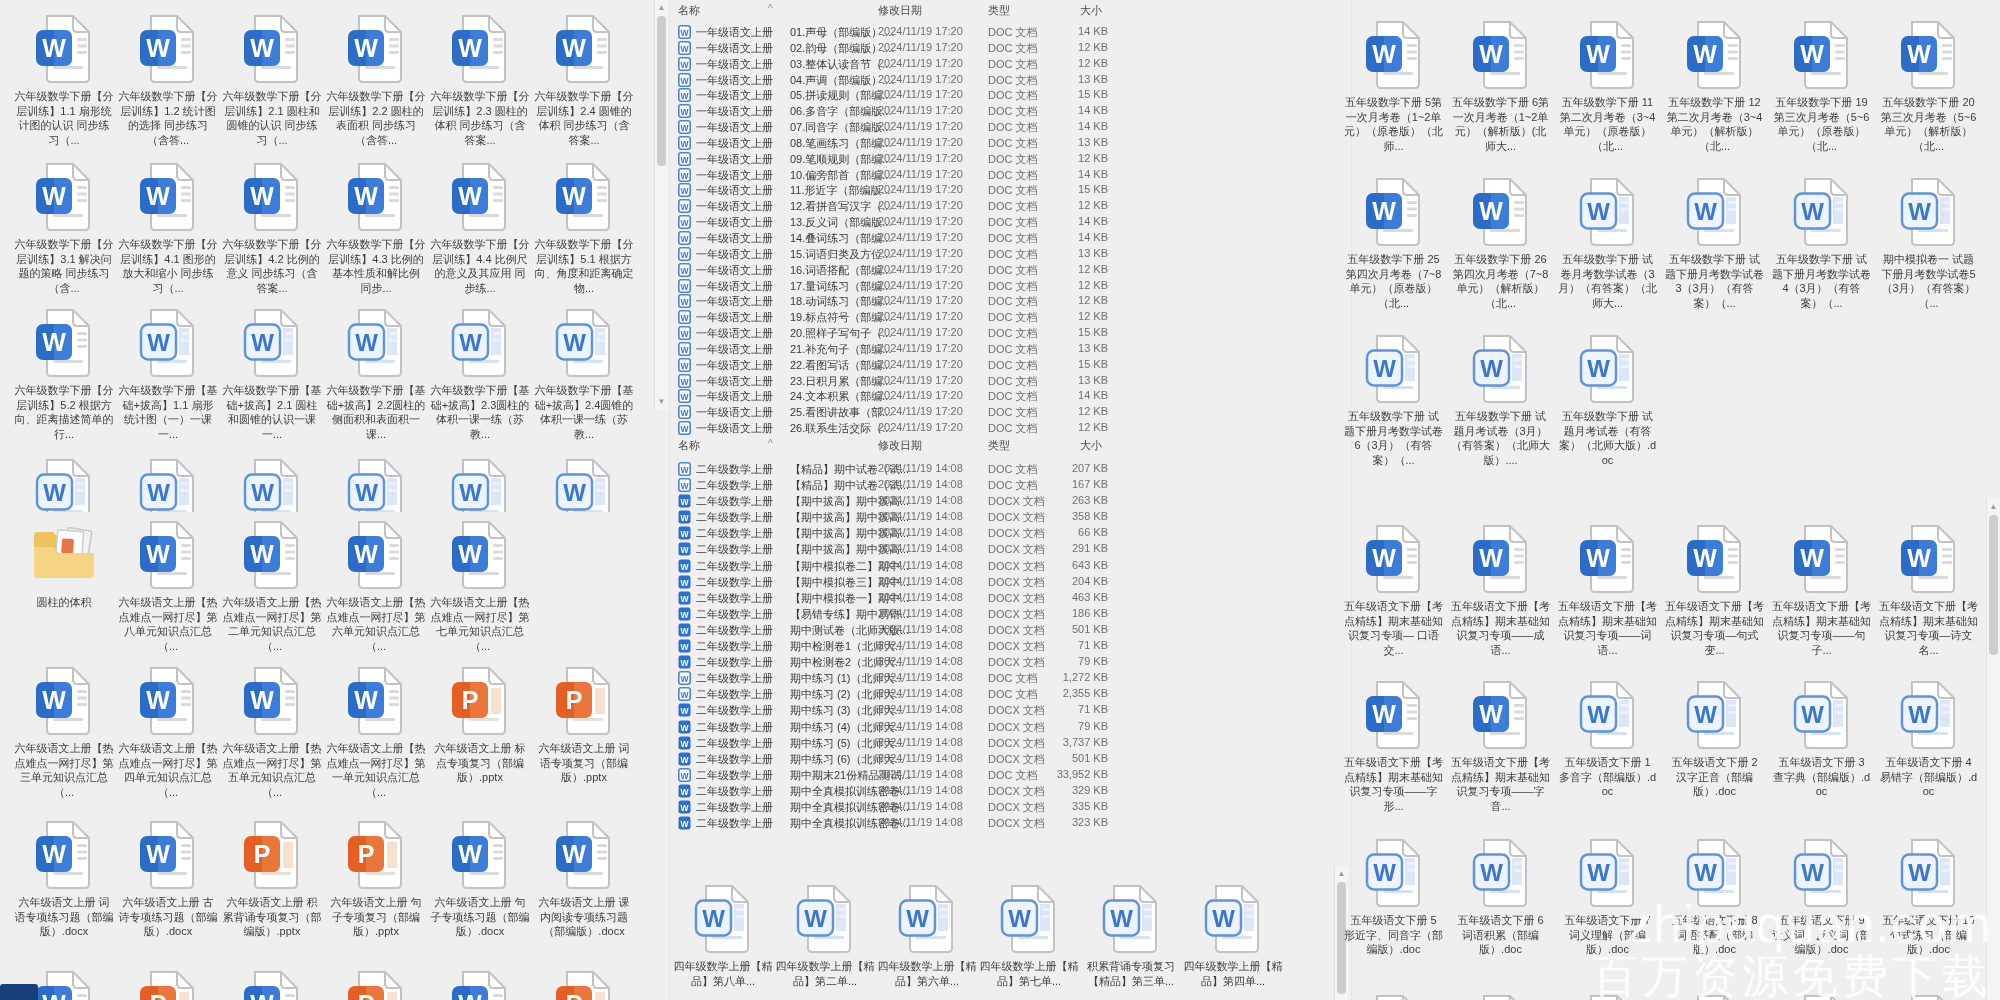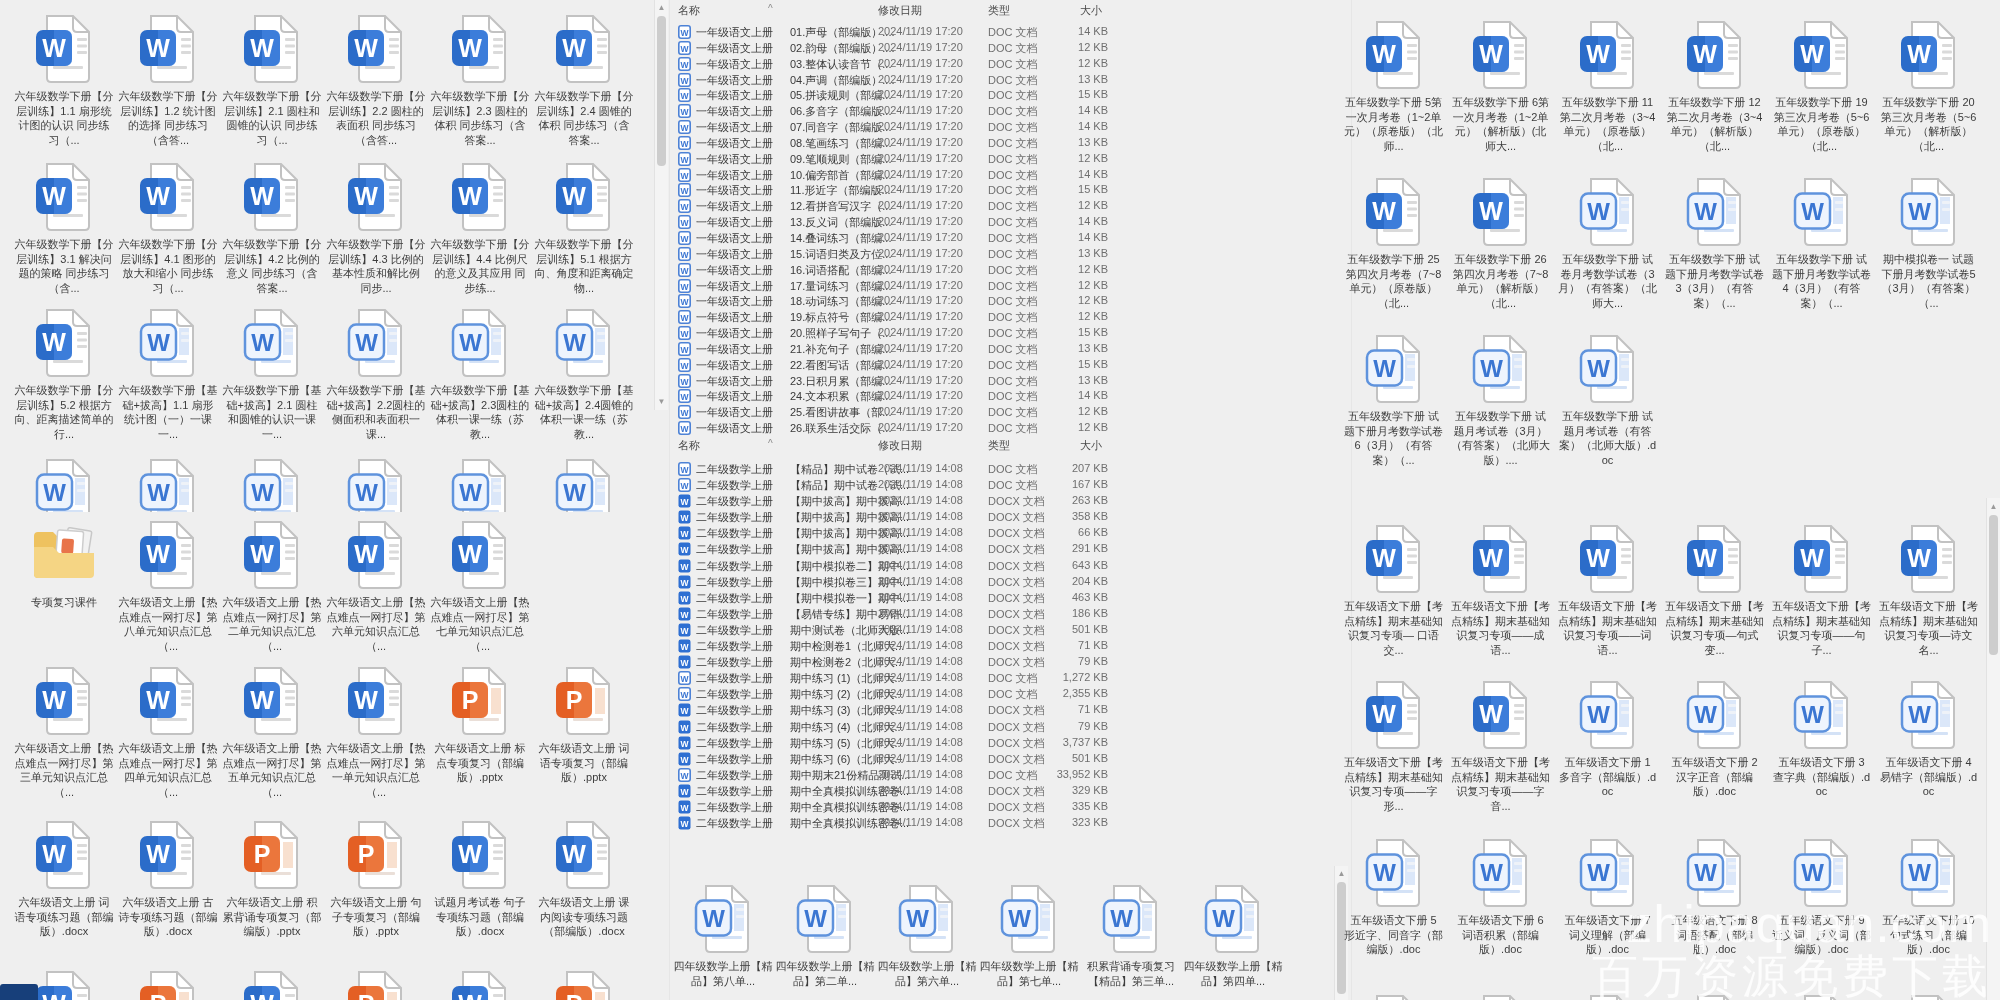--- a/index.html
+++ b/index.html
@@ -433,21 +433,21 @@
               <rect x="32" y="2" width="24" height="38" rx="2" fill="#f2f2f2" stroke="#c8c8c8" stroke-width="1.5"></rect>
             </g>
             <g transform="rotate(4 40 28)">
               <rect x="24" y="4" width="26" height="40" rx="2" fill="#fff" stroke="#cdcdcd" stroke-width="1.5"></rect>
               <rect x="29" y="12" width="12" height="15" rx="2" fill="#e8744a"></rect>
               <rect x="29" y="31" width="16" height="2.5" fill="#e6e6e6"></rect>
             </g>
             <path d="M2 20 h19 l6 6 h35 v21 q0 4 -4 4 H6 q-4 0 -4 -4 z" fill="#f5d584"></path>
           </svg>
         </div>
-        <div class="flabel">专项复习课件</div>
+        <div class="flabel">圆柱的体积</div>
       </div>
       <div class="cell">
         <div class="ficon">
           <svg width="58" height="70" viewBox="0 0 58 70">
             <path d="M12 2 H38 L54 18 V64 q0 4 -4 4 H16 q-4 0 -4 -4 Z" fill="#fff" stroke="#c2c2c2" stroke-width="2"></path>
             <path d="M38 2 V14 q0 4 4 4 H54" fill="none" stroke="#c2c2c2" stroke-width="2"></path>
             <rect x="42" y="24" width="10" height="3" rx="1" fill="#dadada"></rect>
             <rect x="42" y="30.5" width="10" height="3" rx="1" fill="#dadada"></rect>
             <rect x="42" y="37" width="10" height="3" rx="1" fill="#dadada"></rect>
             <rect x="18" y="52" width="30" height="3" rx="1" fill="#dadada"></rect>
@@ -669,21 +669,21 @@
             <path d="M38 2 V14 q0 4 4 4 H54" fill="none" stroke="#c2c2c2" stroke-width="2"></path>
             <rect x="42" y="24" width="10" height="3" rx="1" fill="#dadada"></rect>
             <rect x="42" y="30.5" width="10" height="3" rx="1" fill="#dadada"></rect>
             <rect x="42" y="37" width="10" height="3" rx="1" fill="#dadada"></rect>
             <rect x="18" y="52" width="30" height="3" rx="1" fill="#dadada"></rect>
             <rect x="1" y="16" width="36" height="36" rx="7" fill="#2b6cc9"></rect>
             <path d="M19 16 h11 q7 0 7 7 v22 q0 7 -7 7 h-11 z" fill="#4b8ce8" opacity="0.55"></path>
             <text x="19" y="43" text-anchor="middle" font-size="25" font-weight="bold" fill="#fff" font-family="Liberation Sans,sans-serif">W</text>
           </svg>
         </div>
-        <div class="flabel">试题月考试卷 句子专项练习题（部编版）.docx</div>
+        <div class="flabel">六年级语文上册 句子专项练习题（部编版）.docx</div>
       </div>
       <div class="cell">
         <div class="ficon">
           <svg width="58" height="70" viewBox="0 0 58 70">
             <path d="M12 2 H38 L54 18 V64 q0 4 -4 4 H16 q-4 0 -4 -4 Z" fill="#fff" stroke="#c2c2c2" stroke-width="2"></path>
             <path d="M38 2 V14 q0 4 4 4 H54" fill="none" stroke="#c2c2c2" stroke-width="2"></path>
             <rect x="42" y="24" width="10" height="3" rx="1" fill="#dadada"></rect>
             <rect x="42" y="30.5" width="10" height="3" rx="1" fill="#dadada"></rect>
             <rect x="42" y="37" width="10" height="3" rx="1" fill="#dadada"></rect>
             <rect x="18" y="52" width="30" height="3" rx="1" fill="#dadada"></rect>

